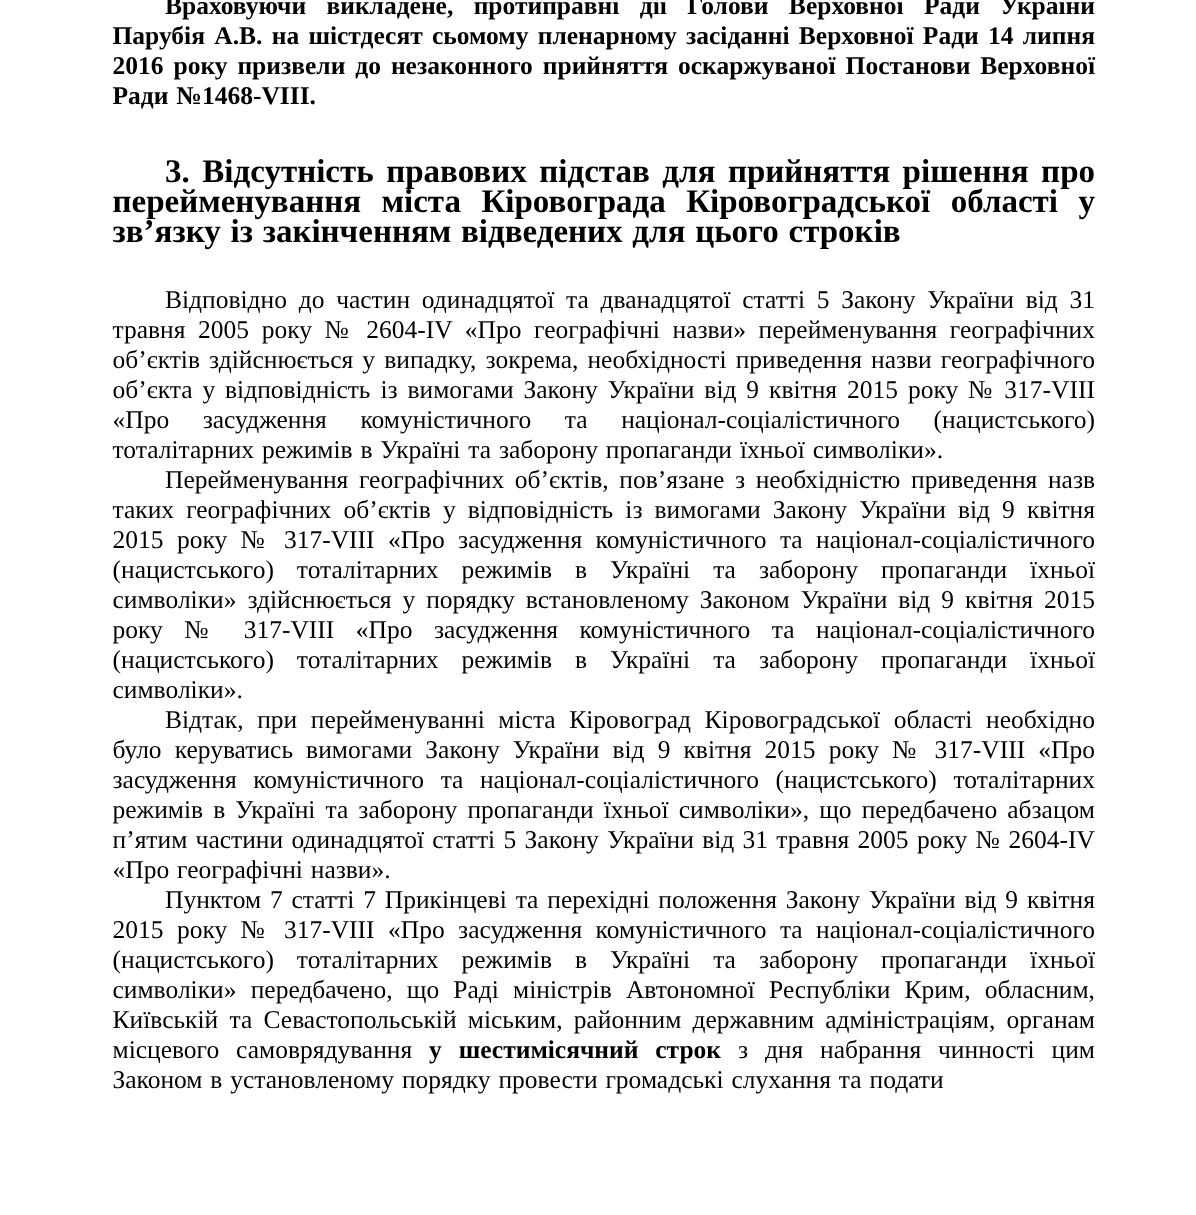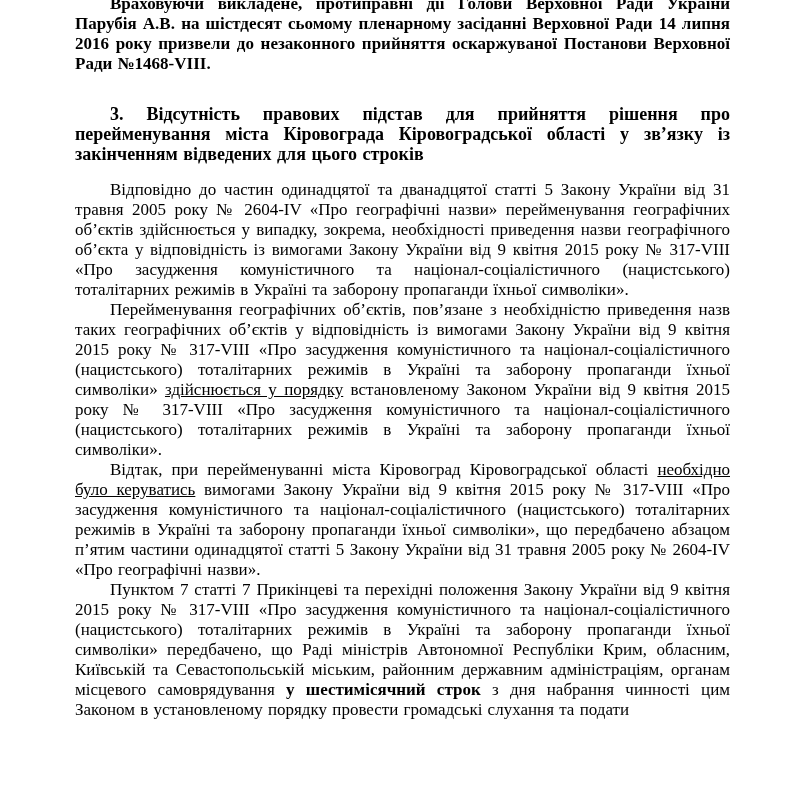--- a/index.html
+++ b/index.html
@@ -29,25 +29,24 @@
     line-height: 20px;
     text-align: justify;
     text-indent: 35px;
     word-spacing: 1px;
   }
   .bold {
     font-weight: bold;
   }
   .heading {
     margin-top: 30px;
-    margin-bottom: 16px;
-    font-size: 18px;
+    margin-bottom: 26px;
+    font-size: 22px;
   }
   .u {
-    text-decoration: underline;
   }
 </style>
 </head>
 <body>
 
 <div class="doc">
 
   <p class="para bold"><span>Враховуючи викладене, протиправні дії Голови Верховної Ради України Парубія А.В. на шістдесят сьомому пленарному засіданні Верховної Ради 14 липня 2016 року призвели до незаконного прийняття оскаржуваної Постанови Верховної Ради №1468-VIII.</span></p>
 
   <h3 class="para bold heading"><span>3. Відсутність правових підстав для прийняття рішення про перейменування міста Кіровограда Кіровоградської області у зв’язку із закінченням відведених для цього строків</span></h3>

